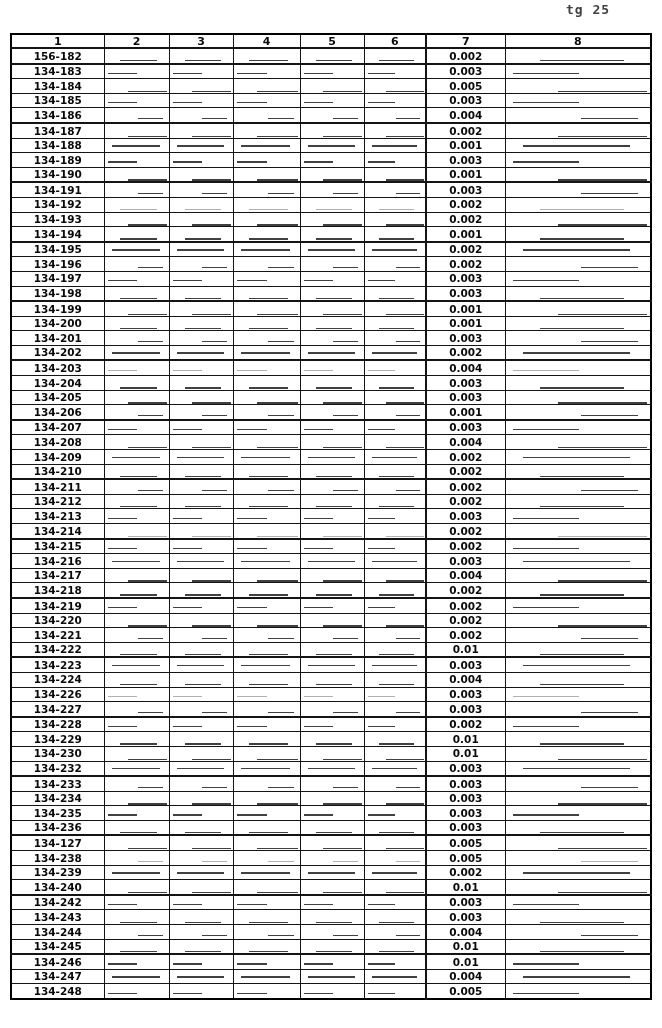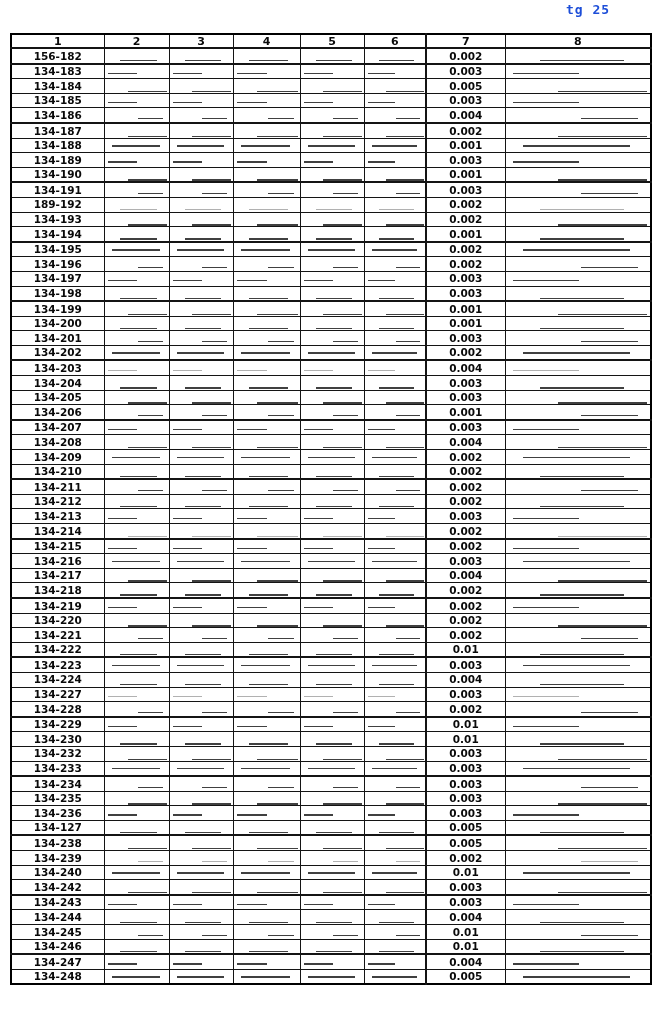--- a/index.html
+++ b/index.html
@@ -13,21 +13,21 @@
     overflow: hidden;
   }
   .corner-label {
     position: absolute;
     top: 2px;
     left: 566px;
     font-family: "DejaVu Sans Mono", monospace;
     font-weight: bold;
     font-size: 13px;
     letter-spacing: 1px;
-    color: #1d4ed8;
+    color: #404040;
   }
   table.scan-table {
     position: absolute;
     top: 33px;
     left: 10px;
     width: 640px;
     border-collapse: collapse;
     table-layout: fixed;
     border: 2px solid #000;
   }
@@ -196,21 +196,21 @@
         <td>134-191</td>
         <td class="empty"></td>
         <td class="empty"></td>
         <td class="empty"></td>
         <td class="empty"></td>
         <td class="empty"></td>
         <td>0.003</td>
         <td class="empty"></td>
       </tr>
       <tr>
-        <td>189-192</td>
+        <td>134-192</td>
         <td class="empty"></td>
         <td class="empty"></td>
         <td class="empty"></td>
         <td class="empty"></td>
         <td class="empty"></td>
         <td>0.002</td>
         <td class="empty"></td>
       </tr>
       <tr>
         <td>134-193</td>
@@ -523,20 +523,30 @@
         <td class="empty"></td>
       </tr>
       <tr>
         <td>134-224</td>
         <td class="empty"></td>
         <td class="empty"></td>
         <td class="empty"></td>
         <td class="empty"></td>
         <td class="empty"></td>
         <td>0.004</td>
+        <td class="empty"></td>
+      </tr>
+      <tr>
+        <td>134-226</td>
+        <td class="empty"></td>
+        <td class="empty"></td>
+        <td class="empty"></td>
+        <td class="empty"></td>
+        <td class="empty"></td>
+        <td>0.003</td>
         <td class="empty"></td>
       </tr>
       <tr>
         <td>134-227</td>
         <td class="empty"></td>
         <td class="empty"></td>
         <td class="empty"></td>
         <td class="empty"></td>
         <td class="empty"></td>
         <td>0.003</td>

